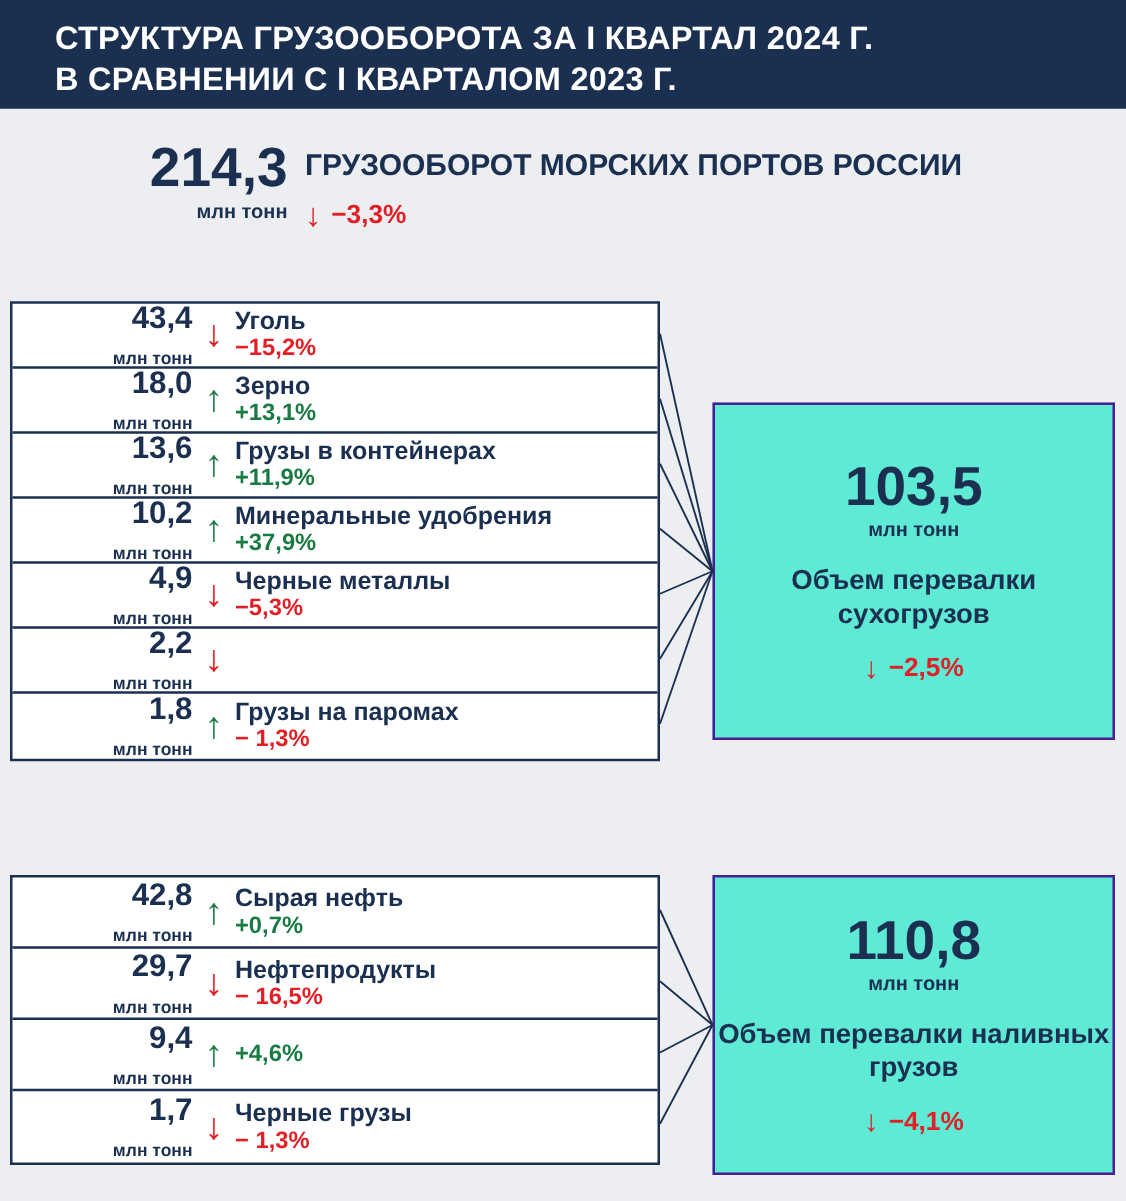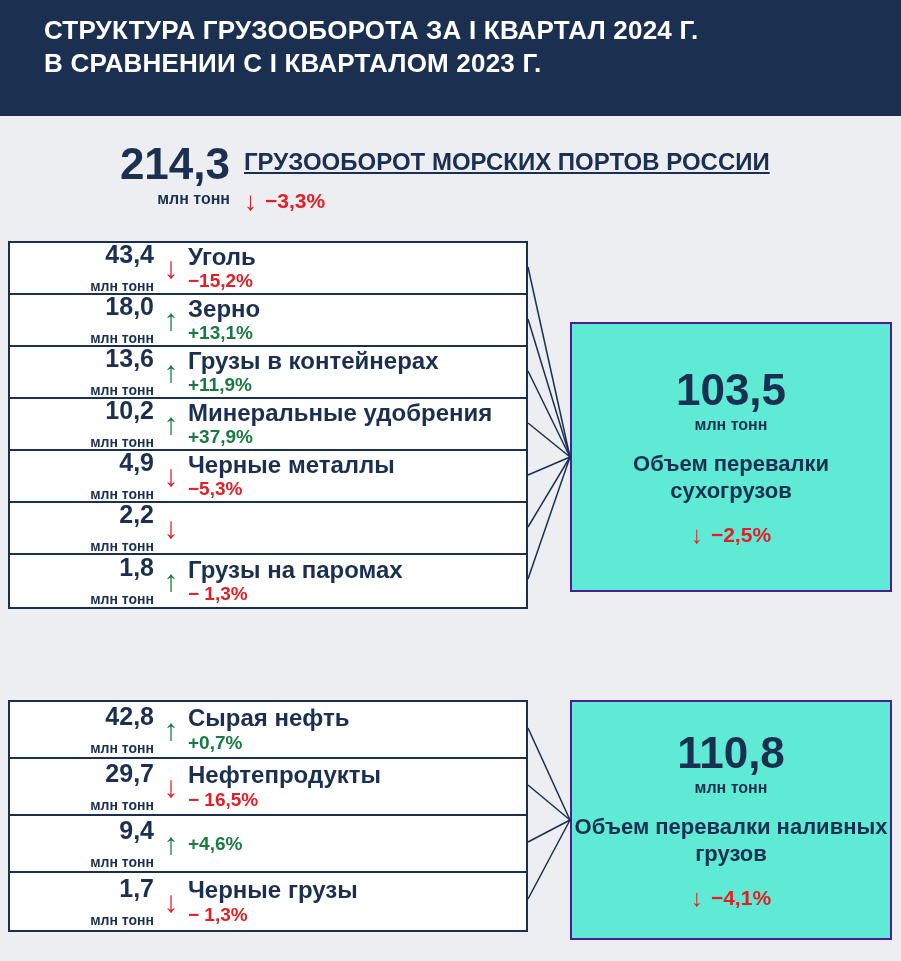--- a/index.html
+++ b/index.html
@@ -12,21 +12,21 @@
     background: #eceef1;
     font-family: "Liberation Sans", sans-serif;
     position: relative;
     overflow: hidden;
   }
   .header {
     background: #1b3050;
     color: #ffffff;
     padding: 14px 0 16px 44px;
     box-sizing: border-box;
-    height: 116px;
+    height: 87px;
   }
   .header-line {
     font-size: 26px;
     font-weight: bold;
     letter-spacing: 0.2px;
     line-height: 1.28;
     text-transform: uppercase;
   }
   .total-block {
     position: relative;
@@ -55,21 +55,20 @@
     font-weight: bold;
   }
   .total-label {
     position: absolute;
     left: 244px;
     top: 14px;
     color: #1b3050;
     font-size: 24px;
     font-weight: bold;
     text-transform: uppercase;
-    text-decoration: underline;
   }
   .total-delta {
     position: absolute;
     left: 244px;
     top: 54px;
     display: flex;
     align-items: center;
     gap: 8px;
   }
   .arrow {
@@ -132,21 +131,21 @@
   }
   .row-right {
     flex: 1;
     padding-left: 6px;
     display: flex;
     flex-direction: column;
     justify-content: center;
   }
   .row-name {
     color: #1b3050;
-    font-size: 24px;
+    font-size: 20px;
     font-weight: bold;
     line-height: 1.1;
   }
   .row-delta {
     font-size: 19px;
     font-weight: bold;
     line-height: 1.15;
   }
   .row-delta.neg { color: #e31e24; }
   .row-delta.pos { color: #1a7a43; }

